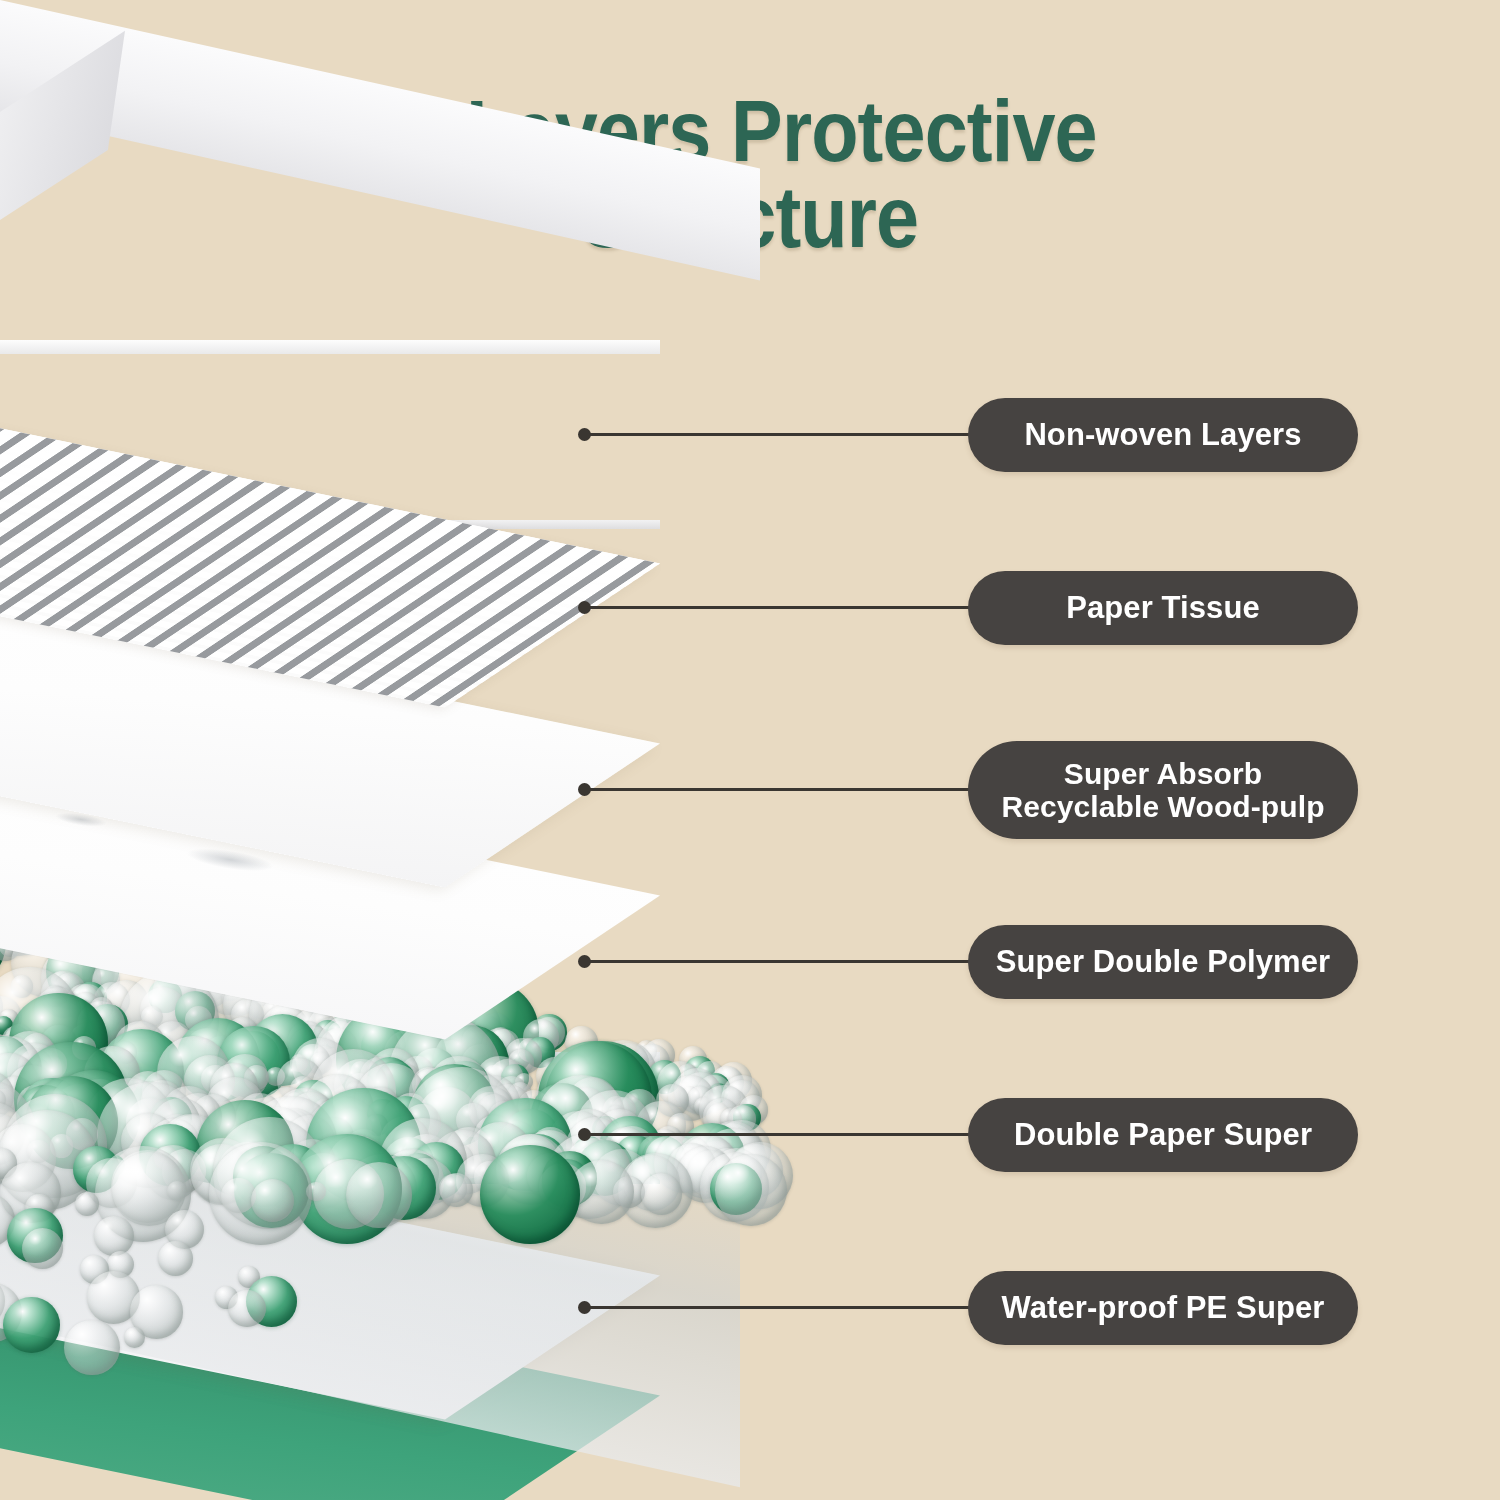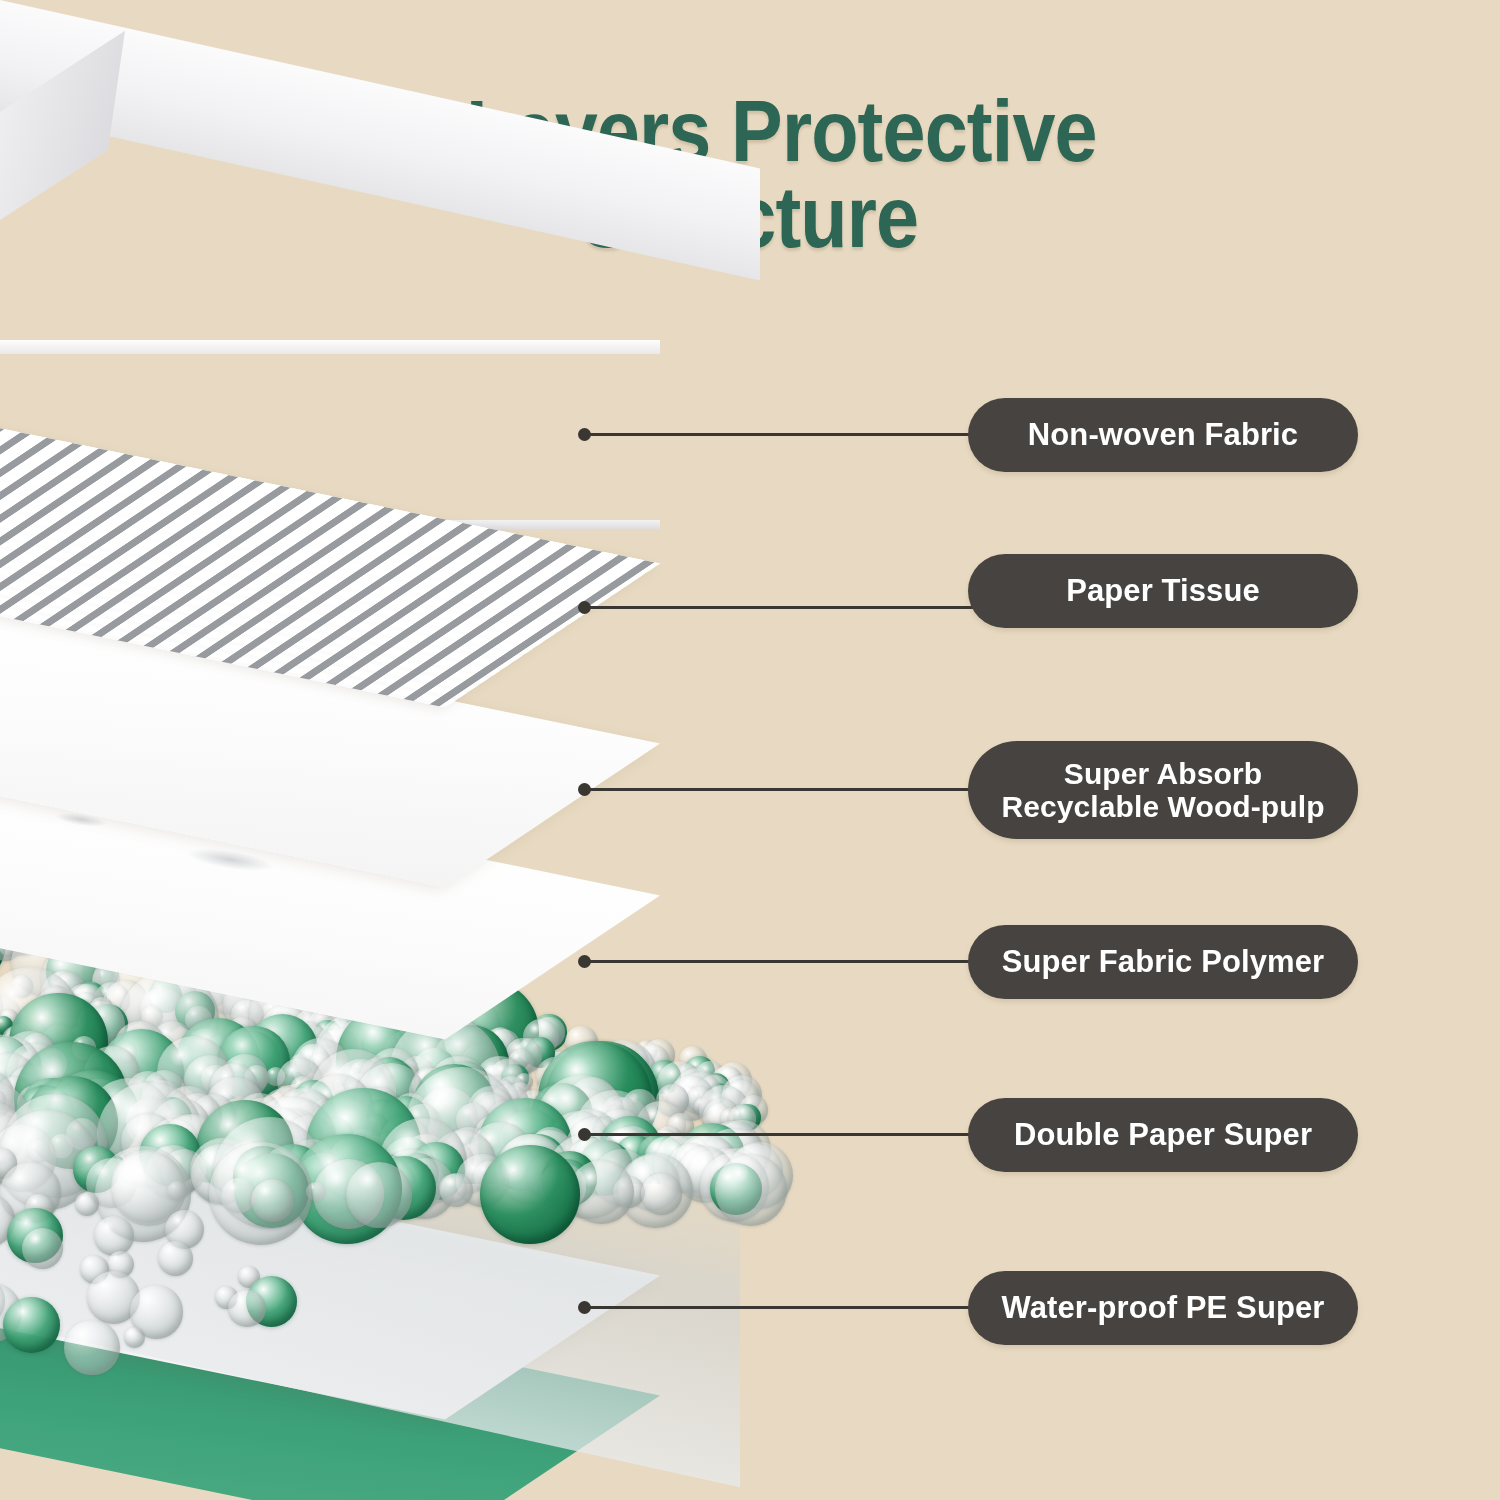--- a/index.html
+++ b/index.html
@@ -750,40 +750,40 @@
     <div class="sheet" id="l2"></div>
 
     <div class="sheet" id="l1edge"></div>
     <div class="sheet" id="l1"></div>
   </div>
 
   <div id="callouts">
     <div class="callout">
       <div class="lead-dot" style="left:578px;top:428px;"></div>
       <div class="lead-line" style="left:588px;top:433px;width:420px;"></div>
-      <div class="pill" style="left:968px;top:398px;width:390px;height:74px;">Non-woven Fabric</div>
+      <div class="pill" style="left:968px;top:398px;width:390px;height:74px;">Non-woven Layers</div>
     </div>
 
     <div class="callout">
       <div class="lead-dot" style="left:578px;top:601px;"></div>
       <div class="lead-line" style="left:588px;top:606px;width:420px;"></div>
-      <div class="pill" style="left:968px;top:554px;width:390px;height:74px;">Paper Tissue</div>
+      <div class="pill" style="left:968px;top:571px;width:390px;height:74px;">Paper Tissue</div>
     </div>
 
     <div class="callout">
       <div class="lead-dot" style="left:578px;top:783px;"></div>
       <div class="lead-line" style="left:588px;top:788px;width:420px;"></div>
       <div class="pill" style="left:968px;top:741px;width:390px;height:98px;font-size:30px;">Super Absorb
 Recyclable Wood-pulp</div>
     </div>
 
     <div class="callout">
       <div class="lead-dot" style="left:578px;top:955px;"></div>
       <div class="lead-line" style="left:588px;top:960px;width:420px;"></div>
-      <div class="pill" style="left:968px;top:925px;width:390px;height:74px;">Super Fabric Polymer</div>
+      <div class="pill" style="left:968px;top:925px;width:390px;height:74px;">Super Double Polymer</div>
     </div>
 
     <div class="callout">
       <div class="lead-dot" style="left:578px;top:1128px;"></div>
       <div class="lead-line" style="left:588px;top:1133px;width:420px;"></div>
       <div class="pill" style="left:968px;top:1098px;width:390px;height:74px;">Double Paper Super</div>
     </div>
 
     <div class="callout">
       <div class="lead-dot" style="left:578px;top:1301px;"></div>

